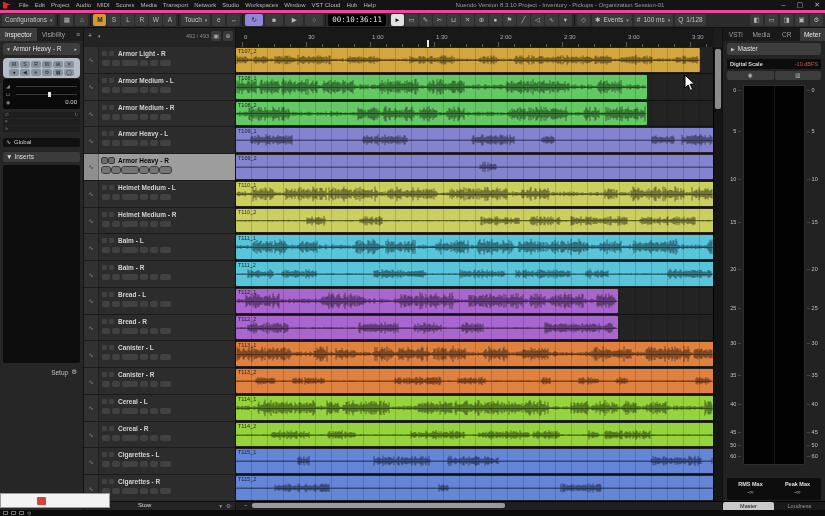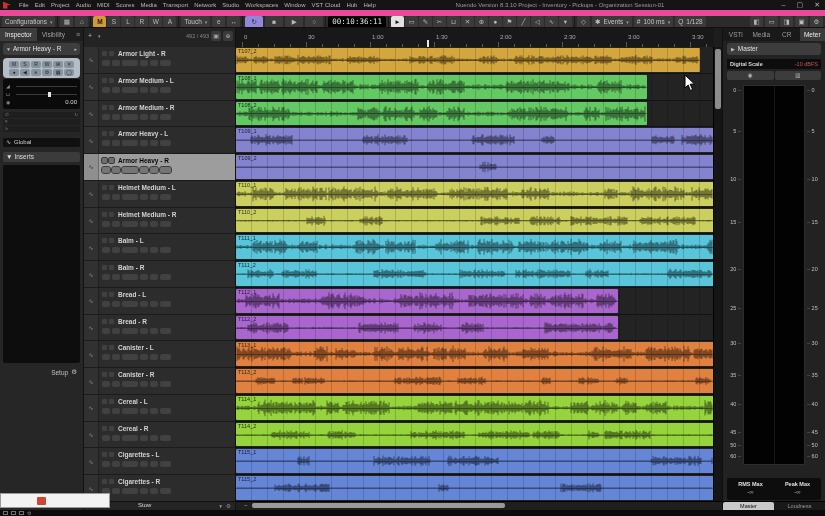--- a/index.html
+++ b/index.html
@@ -6,21 +6,21 @@
   .app{position:relative;width:825px;height:516px;background:#161616;overflow:hidden;
        font-family:"Liberation Sans","DejaVu Sans",sans-serif;-webkit-font-smoothing:antialiased;}
   
   .titlebar{position:absolute;left:0;top:0;width:825px;height:10px;background:#141414;display:flex;align-items:center;}
   .logo{width:8px;height:7px;margin-left:3px;background:#d03028;clip-path:polygon(0 0,100% 50%,55% 55%,55% 100%,0 100%);}
   .menubar{display:flex;margin-left:5px;}
   .menu-item{font-size:6px;line-height:10px;color:#b8b8b8;padding:0 3px;white-space:nowrap;}
   .wtitle{position:absolute;left:560px;transform:translateX(-50%);font-size:6px;color:#9a9a9a;white-space:nowrap;}
   .winctl{position:absolute;right:5px;top:0;display:flex;gap:11px;font-size:7px;color:#b0b0b0;line-height:10px;}
   
-  .toolbar{position:absolute;left:0;top:10px;width:825px;height:18px;background:#2b2b2b;border-top:6px solid #ec4899;
+  .toolbar{position:absolute;left:0;top:10px;width:825px;height:18px;background:#2b2b2b;border-top:3px solid #ec4899;
            border-bottom:1px solid #101010;display:flex;align-items:center;padding:0 2px;gap:2px;box-sizing:border-box;overflow:hidden;}
   .tbtn{height:12px;min-width:11px;background:#3a3a3a;border-radius:2px;color:#b9b9b9;font-size:6.5px;line-height:12px;
         text-align:center;padding:0 1px;white-space:nowrap;flex:none;}
   .tbtn.active-tool{background:#e2e2e2;color:#161616;}
   .tbtn.m-active{background:#d29a35;color:#1c1c1c;font-weight:bold;}
   .tbtn.cycle-on{background:#9188d8;color:#1d1d3a;}
   .combo{height:12px;background:#3a3a3a;border-radius:2px;color:#c4c4c4;font-size:6.5px;line-height:12px;
          padding:0 3px;display:flex;gap:3px;align-items:center;white-space:nowrap;flex:none;}
   .combo .caret{font-size:5px;color:#9a9a9a;}
   .tsep{width:1px;height:12px;background:#191919;flex:none;}

